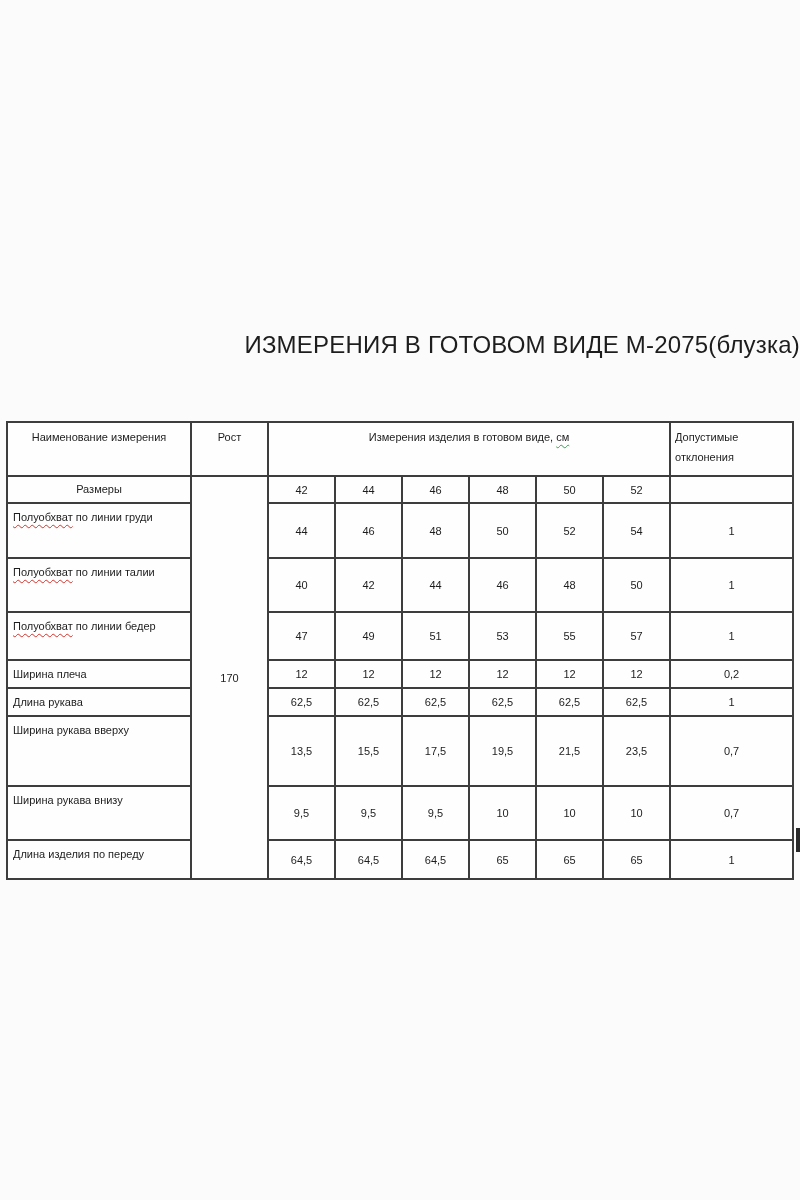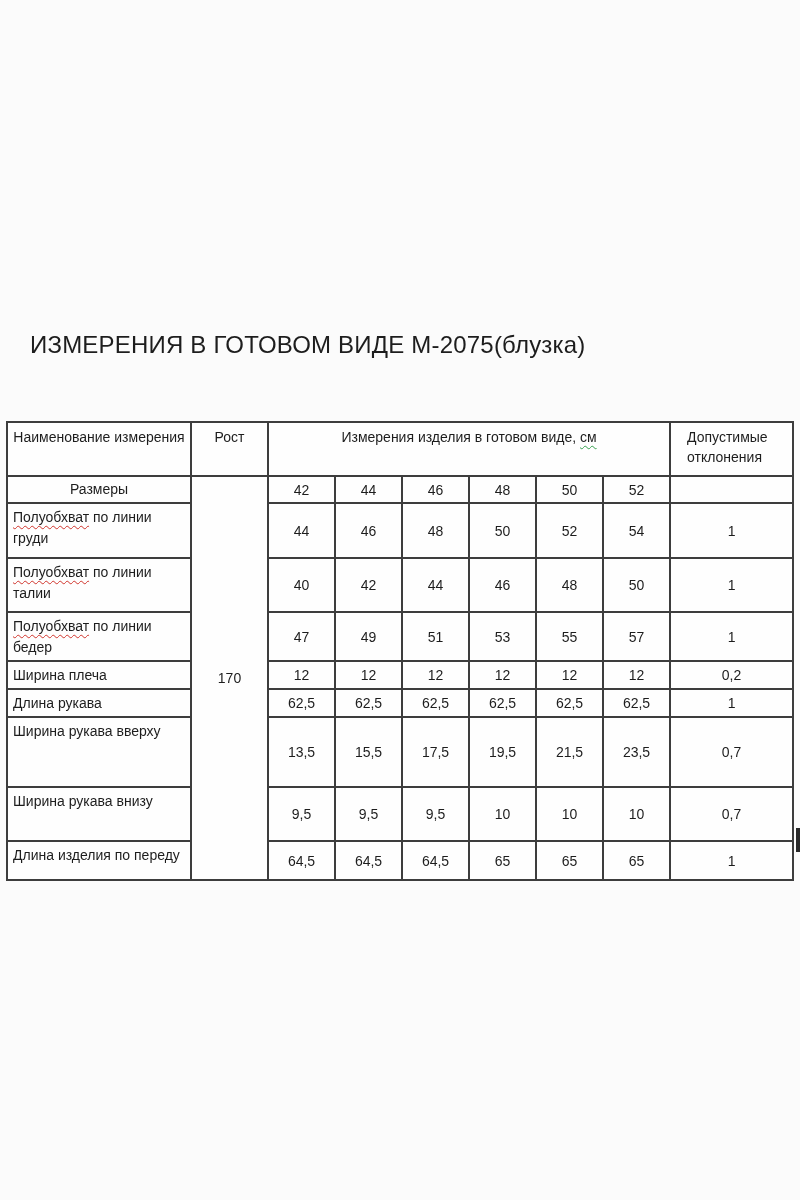--- a/index.html
+++ b/index.html
@@ -19,36 +19,36 @@
     overflow: hidden;
     font-family: "Liberation Sans", sans-serif;
     color: var(--text);
   }
   .doc-title {
     position: absolute;
     top: 330px;
     left: 0;
     width: 800px;
     padding-left: 30px;
-    text-align: left;
+    text-align: right;
     font-size: 24px;
     letter-spacing: 0.2px;
     line-height: 30px;
     font-weight: 400;
     color: var(--text);
     white-space: nowrap;
   }
   table.size-table {
     position: absolute;
     top: 421px;
     left: 6px;
     width: 786px;
     border-collapse: collapse;
     table-layout: fixed;
-    font-size: 14px;
+    font-size: 11px;
     color: var(--text);
   }
   .size-table th, .size-table td {
     border: 2px solid var(--border);
     font-weight: 400;
     background: #fefefe;
   }
   thead tr { height: 54px; }
   tbody tr:nth-child(1) { height: 27px; }
   tbody tr:nth-child(2) { height: 55px; }
@@ -60,21 +60,21 @@
   tbody tr:nth-child(8) { height: 54px; margin-left: 32px; }
   tbody tr:nth-child(9) { height: 39px; }
   .size-table th {
     vertical-align: top;
     padding-top: 4px;
     text-align: center;
     line-height: 20px;
   }
   th.th-deviation {
     text-align: left;
-    padding-left: 16px;
+    padding-left: 4px;
     padding-right: 6px;
   }
   td.label-cell {
     text-align: left;
     vertical-align: top;
     padding: 3px 4px 2px 5px;
     line-height: 21px;
   }
   td.center-label {
     text-align: center;

